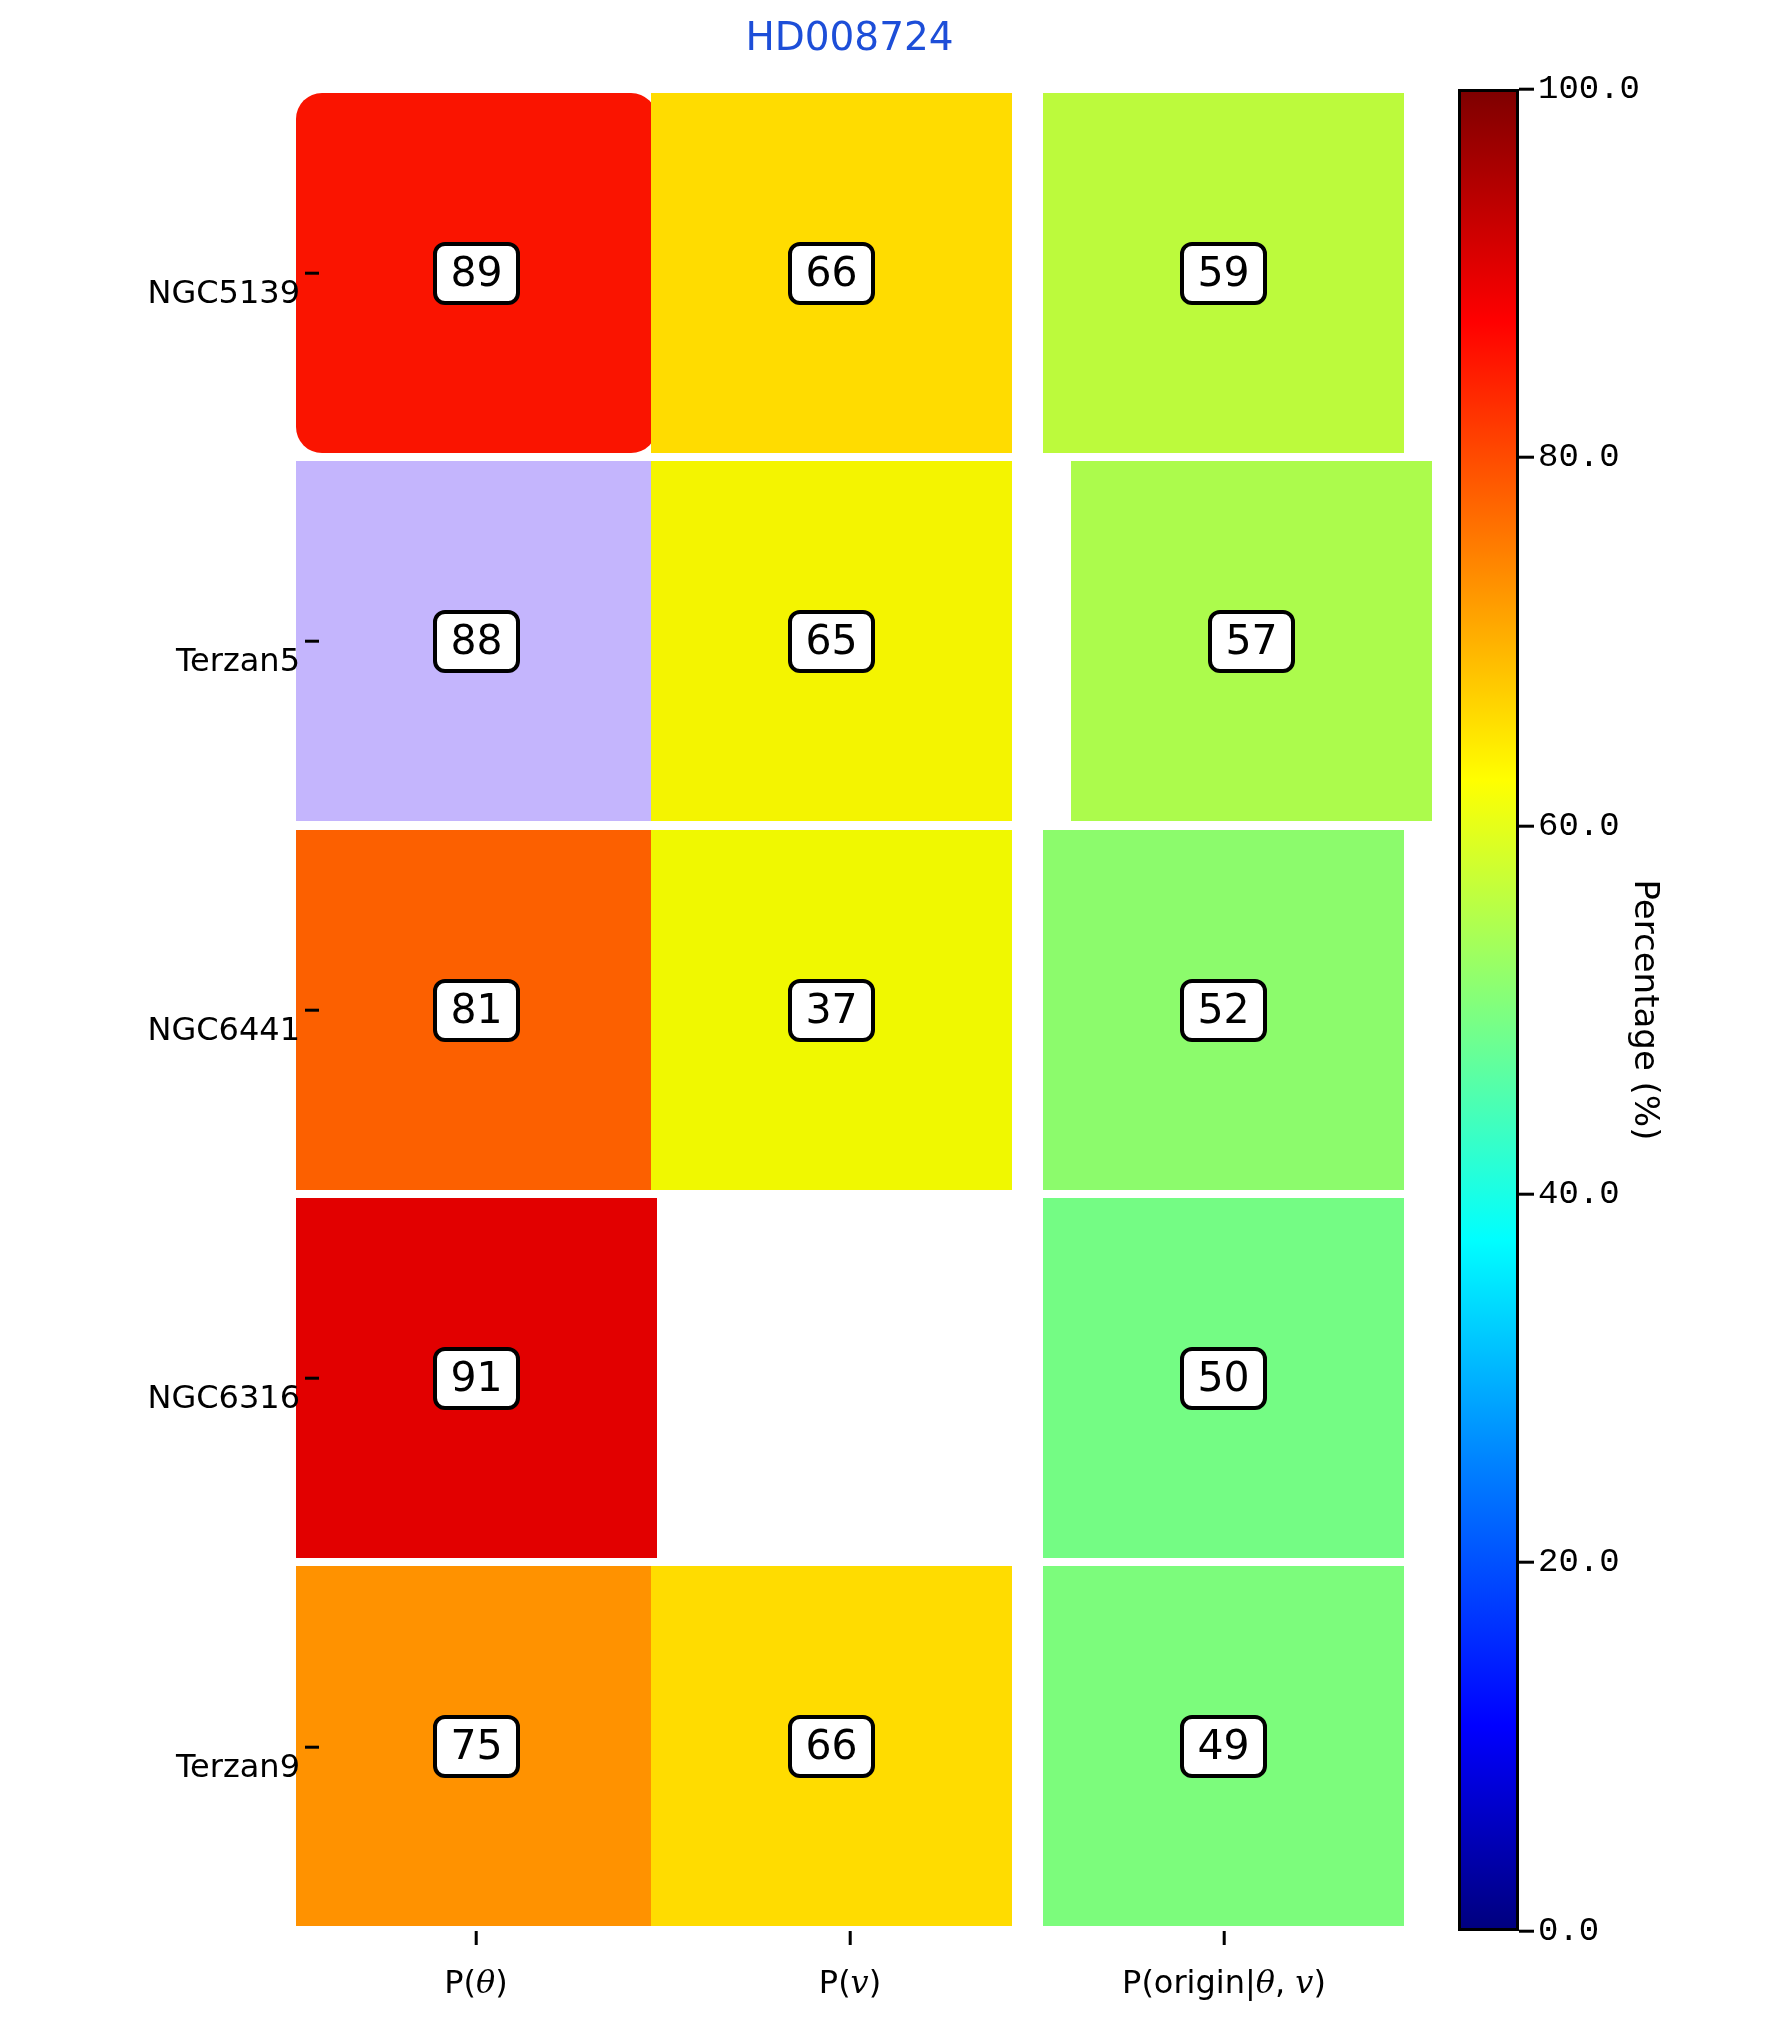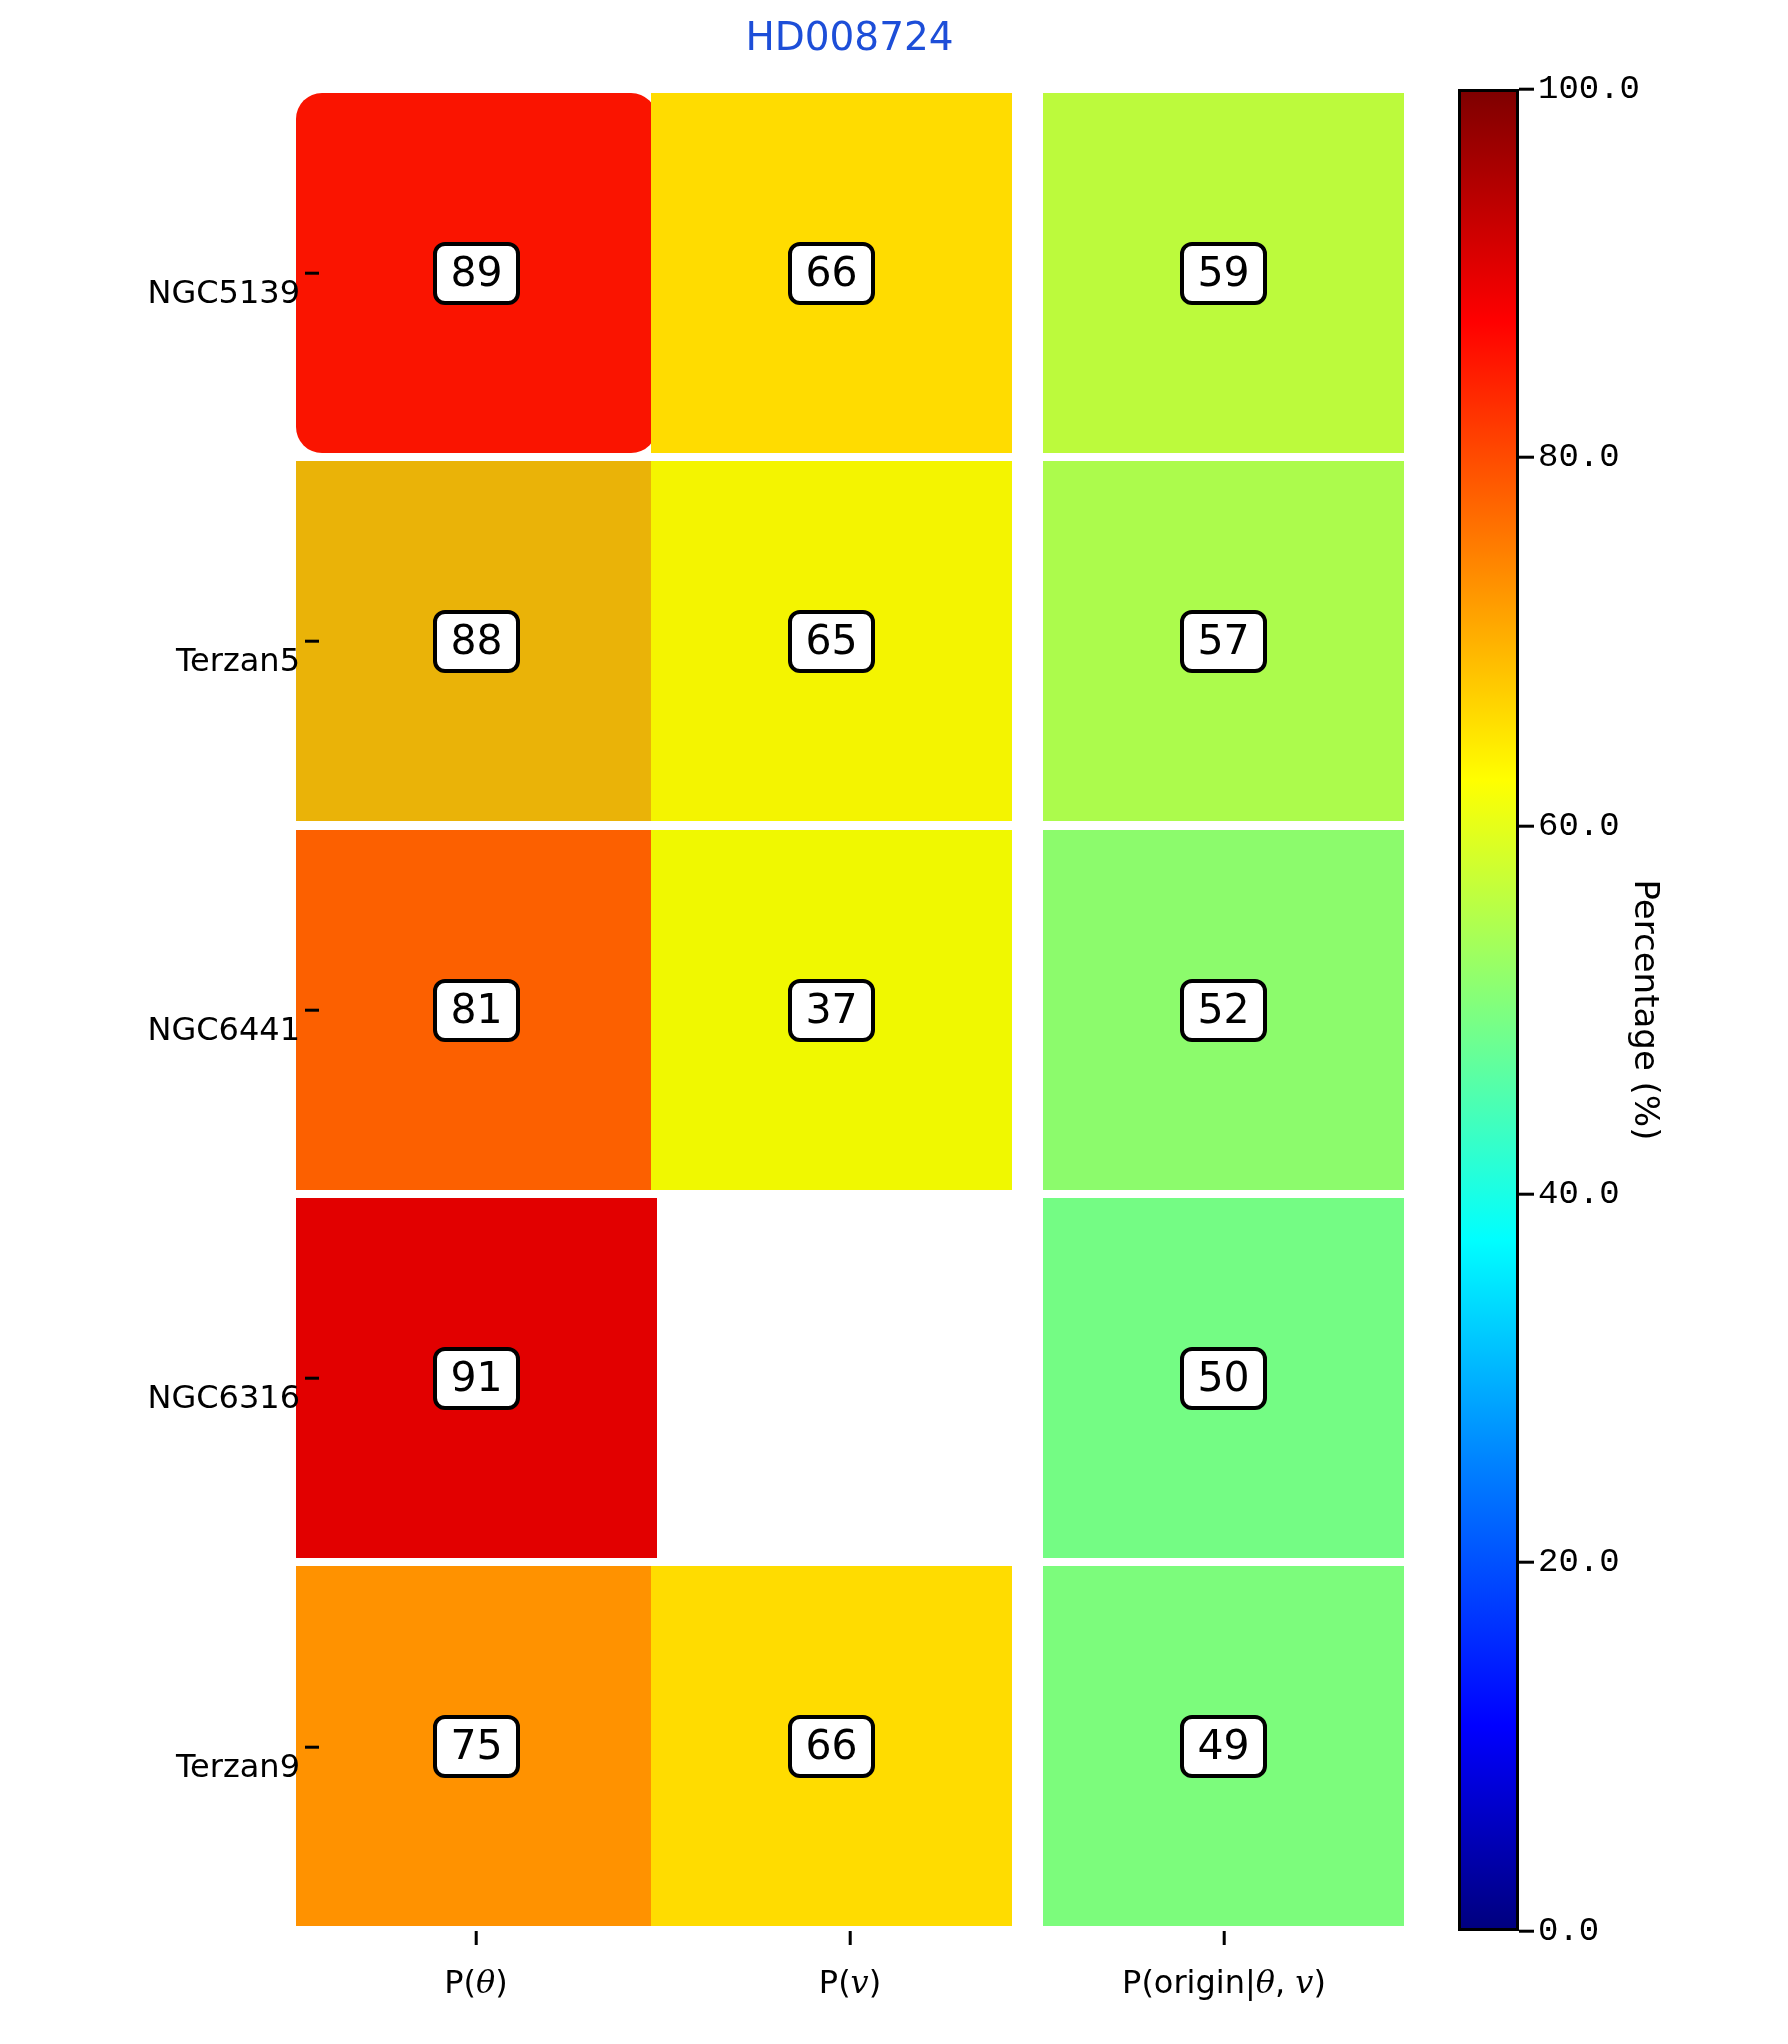--- a/index.html
+++ b/index.html
@@ -211,27 +211,27 @@
       </div>
       <div class="hm-cell c1" style="background:#FFDC00;">
         <span class="cell-value">66</span>
       </div>
       <div class="hm-cell c2" style="background:#BCFA3C;">
         <span class="cell-value">59</span>
       </div>
     </div>
 
     <div class="hm-row r1">
-      <div class="hm-cell c0" style="background:#eab308;">
+      <div class="hm-cell c0" style="background:#c4b5fd;">
         <span class="cell-value">88</span>
       </div>
       <div class="hm-cell c1" style="background:#F4F400;">
         <span class="cell-value">65</span>
       </div>
-      <div class="hm-cell c2" style="background:#ACFB4C;">
+      <div class="hm-cell c2" style="background:#ACFB4C;margin-left:28px;">
         <span class="cell-value">57</span>
       </div>
     </div>
 
     <div class="hm-row r2">
       <div class="hm-cell c0" style="background:#FC6000;">
         <span class="cell-value">81</span>
       </div>
       <div class="hm-cell c1" style="background:#F0F800;">
         <span class="cell-value">37</span>

